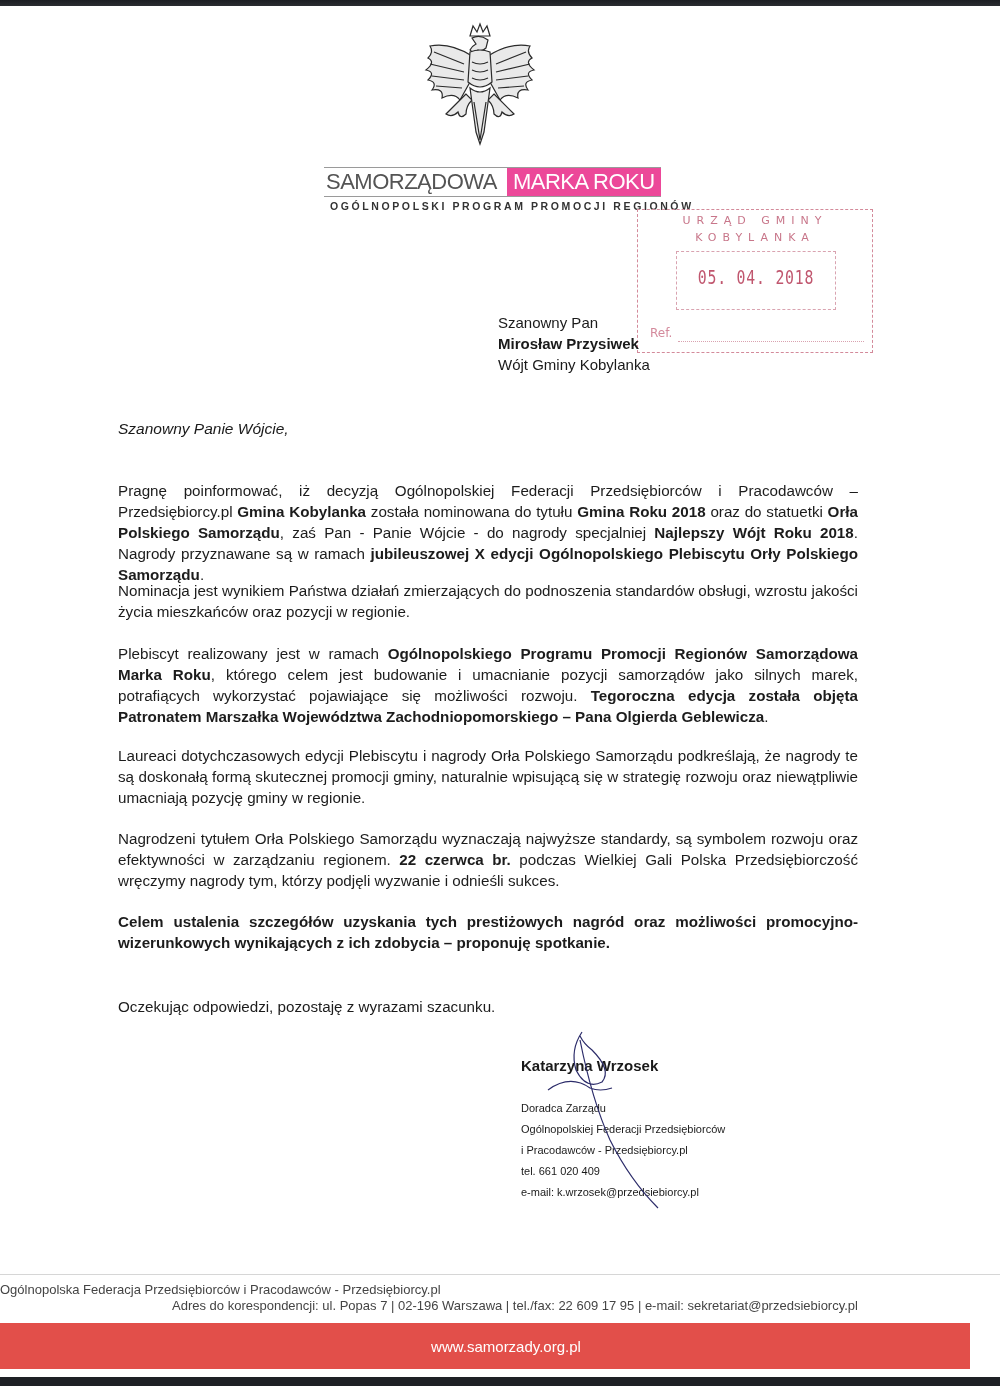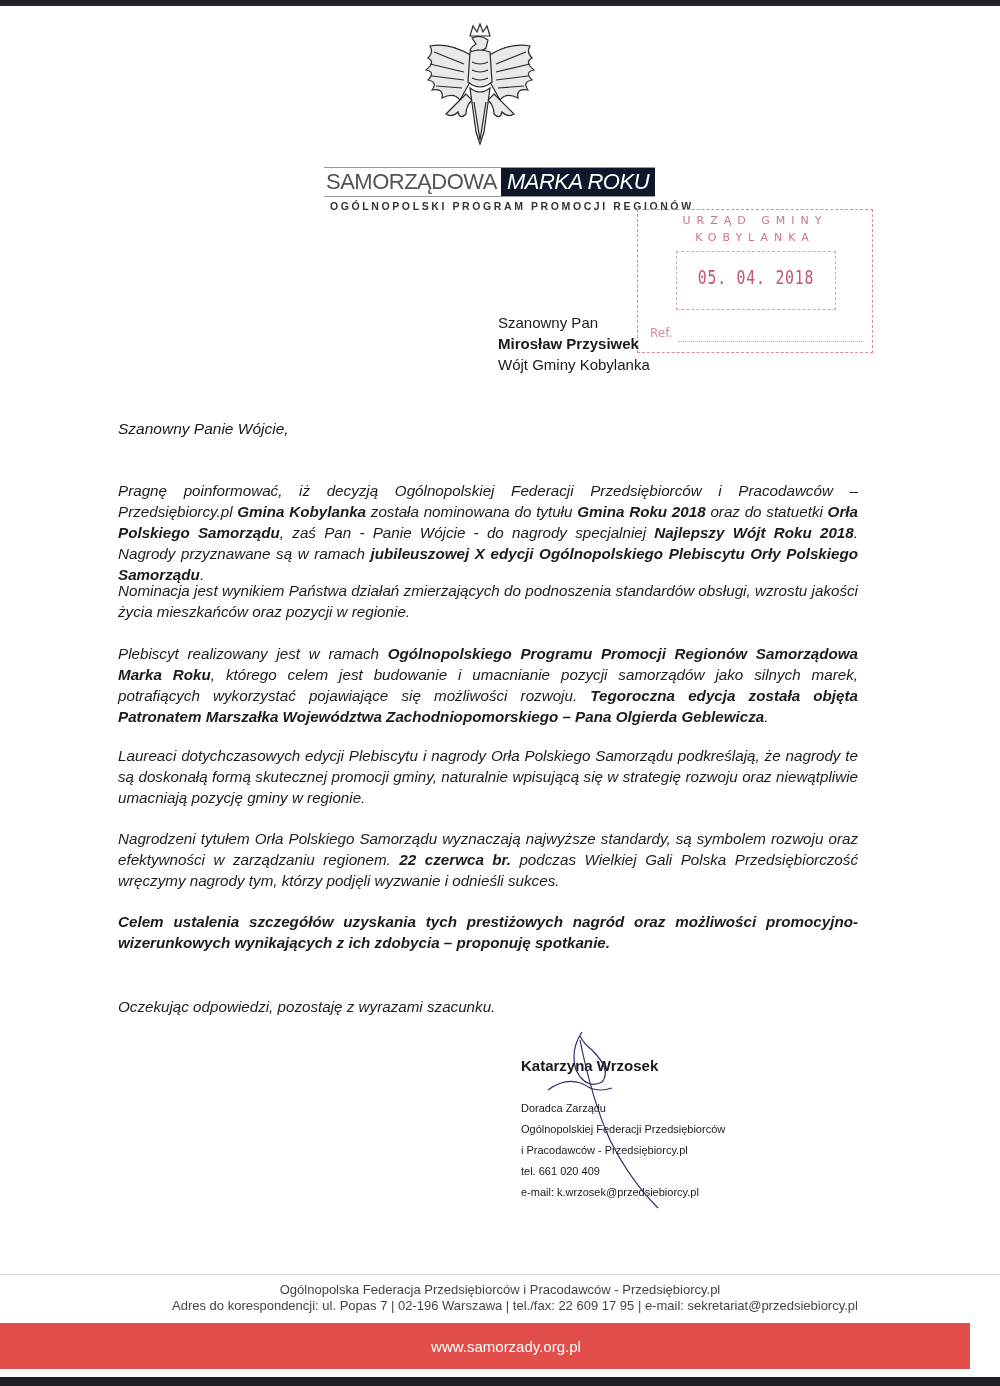--- a/index.html
+++ b/index.html
@@ -21,29 +21,29 @@
       position: absolute; left: 0; top: 1373px; width: 30px; height: 4px; background: #fff;
     }
 
     
     .eagle {
       position: absolute; left: 420px; top: 22px; width: 120px; height: 135px;
     }
     .brand {
       position: absolute; left: 324px; top: 167px; height: 28px;
       display: flex; align-items: flex-end;
-      border-top: 1px solid #9a9a9a; border-bottom: 1px solid #9a9a9a;
+      border-top: 1px solid #9a9a9a; border-bottom: 1px solid #9a9a9a; gap: 6px;
     }
     .brand-gray {
       color: #545454; font-size: 22px; letter-spacing: -0.5px;
       padding: 0 4px 0 2px; line-height: 28px; background: #fff;
     }
     .brand-red {
-      background: #0f172a; color: #fff; font-size: 22px; letter-spacing: -0.5px;
-      padding: 0 6px; line-height: 28px; font-style: italic;
+      background: #ec4899; color: #fff; font-size: 22px; letter-spacing: -0.5px;
+      padding: 0 6px; line-height: 28px;
     }
     .brand-sub {
       position: absolute; left: 330px; top: 200px;
       font-size: 10.5px; letter-spacing: 2.6px; color: #333; font-weight: bold;
     }
 
     
     .stamp {
       position: absolute; left: 637px; top: 209px; width: 234px; height: 142px;
       border: 1px dashed #d38a9a; color: #c2566f;
@@ -78,21 +78,21 @@
       position: absolute; left: 498px; top: 312px; font-size: 15px; line-height: 21px;
     }
     .recipient .bold { font-weight: bold; }
 
     .salutation {
       position: absolute; left: 118px; top: 420px; font-size: 15.5px; font-style: italic;
     }
 
     .body-text {
       position: absolute; left: 118px; width: 740px; font-size: 15.2px; line-height: 21px;
-      text-align: justify; color: #1c1c1c; font-style: italic;
+      text-align: justify; color: #1c1c1c;
     }
     .body-text b { font-weight: bold; }
     .p1 { top: 480px; }
     .p2 { top: 580px; }
     .p3 { top: 643px; }
     .p4 { top: 745px; }
     .p5 { top: 828px; }
     .p6 { top: 911px; font-weight: bold; }
     .p7 { top: 996px; }
 
@@ -106,21 +106,21 @@
     .signature {
       position: absolute; left: 540px; top: 1030px; width: 140px; height: 180px;
       pointer-events: none;
     }
 
     
     .footer-rule {
       position: absolute; left: 0; top: 1274px; width: 1000px; border-top: 1px solid #d6d6d6;
     }
     .footer-line1 {
-      position: absolute; left: 0; top: 1282px; width: 1000px; text-align: center;
+      position: absolute; left: 0; top: 1282px; width: 1000px; 
       font-size: 13px; color: #444;
     }
     .footer-line2 {
       position: absolute; left: 0; top: 1298px; width: 1000px; text-align: center;
       font-size: 13px; color: #444; margin-left: 15px;
     }
     .footer-band {
       position: absolute; left: 0; top: 1323px; width: 970px; height: 46px;
       background: #e24f4a; display: flex; align-items: center; justify-content: center;
     }

